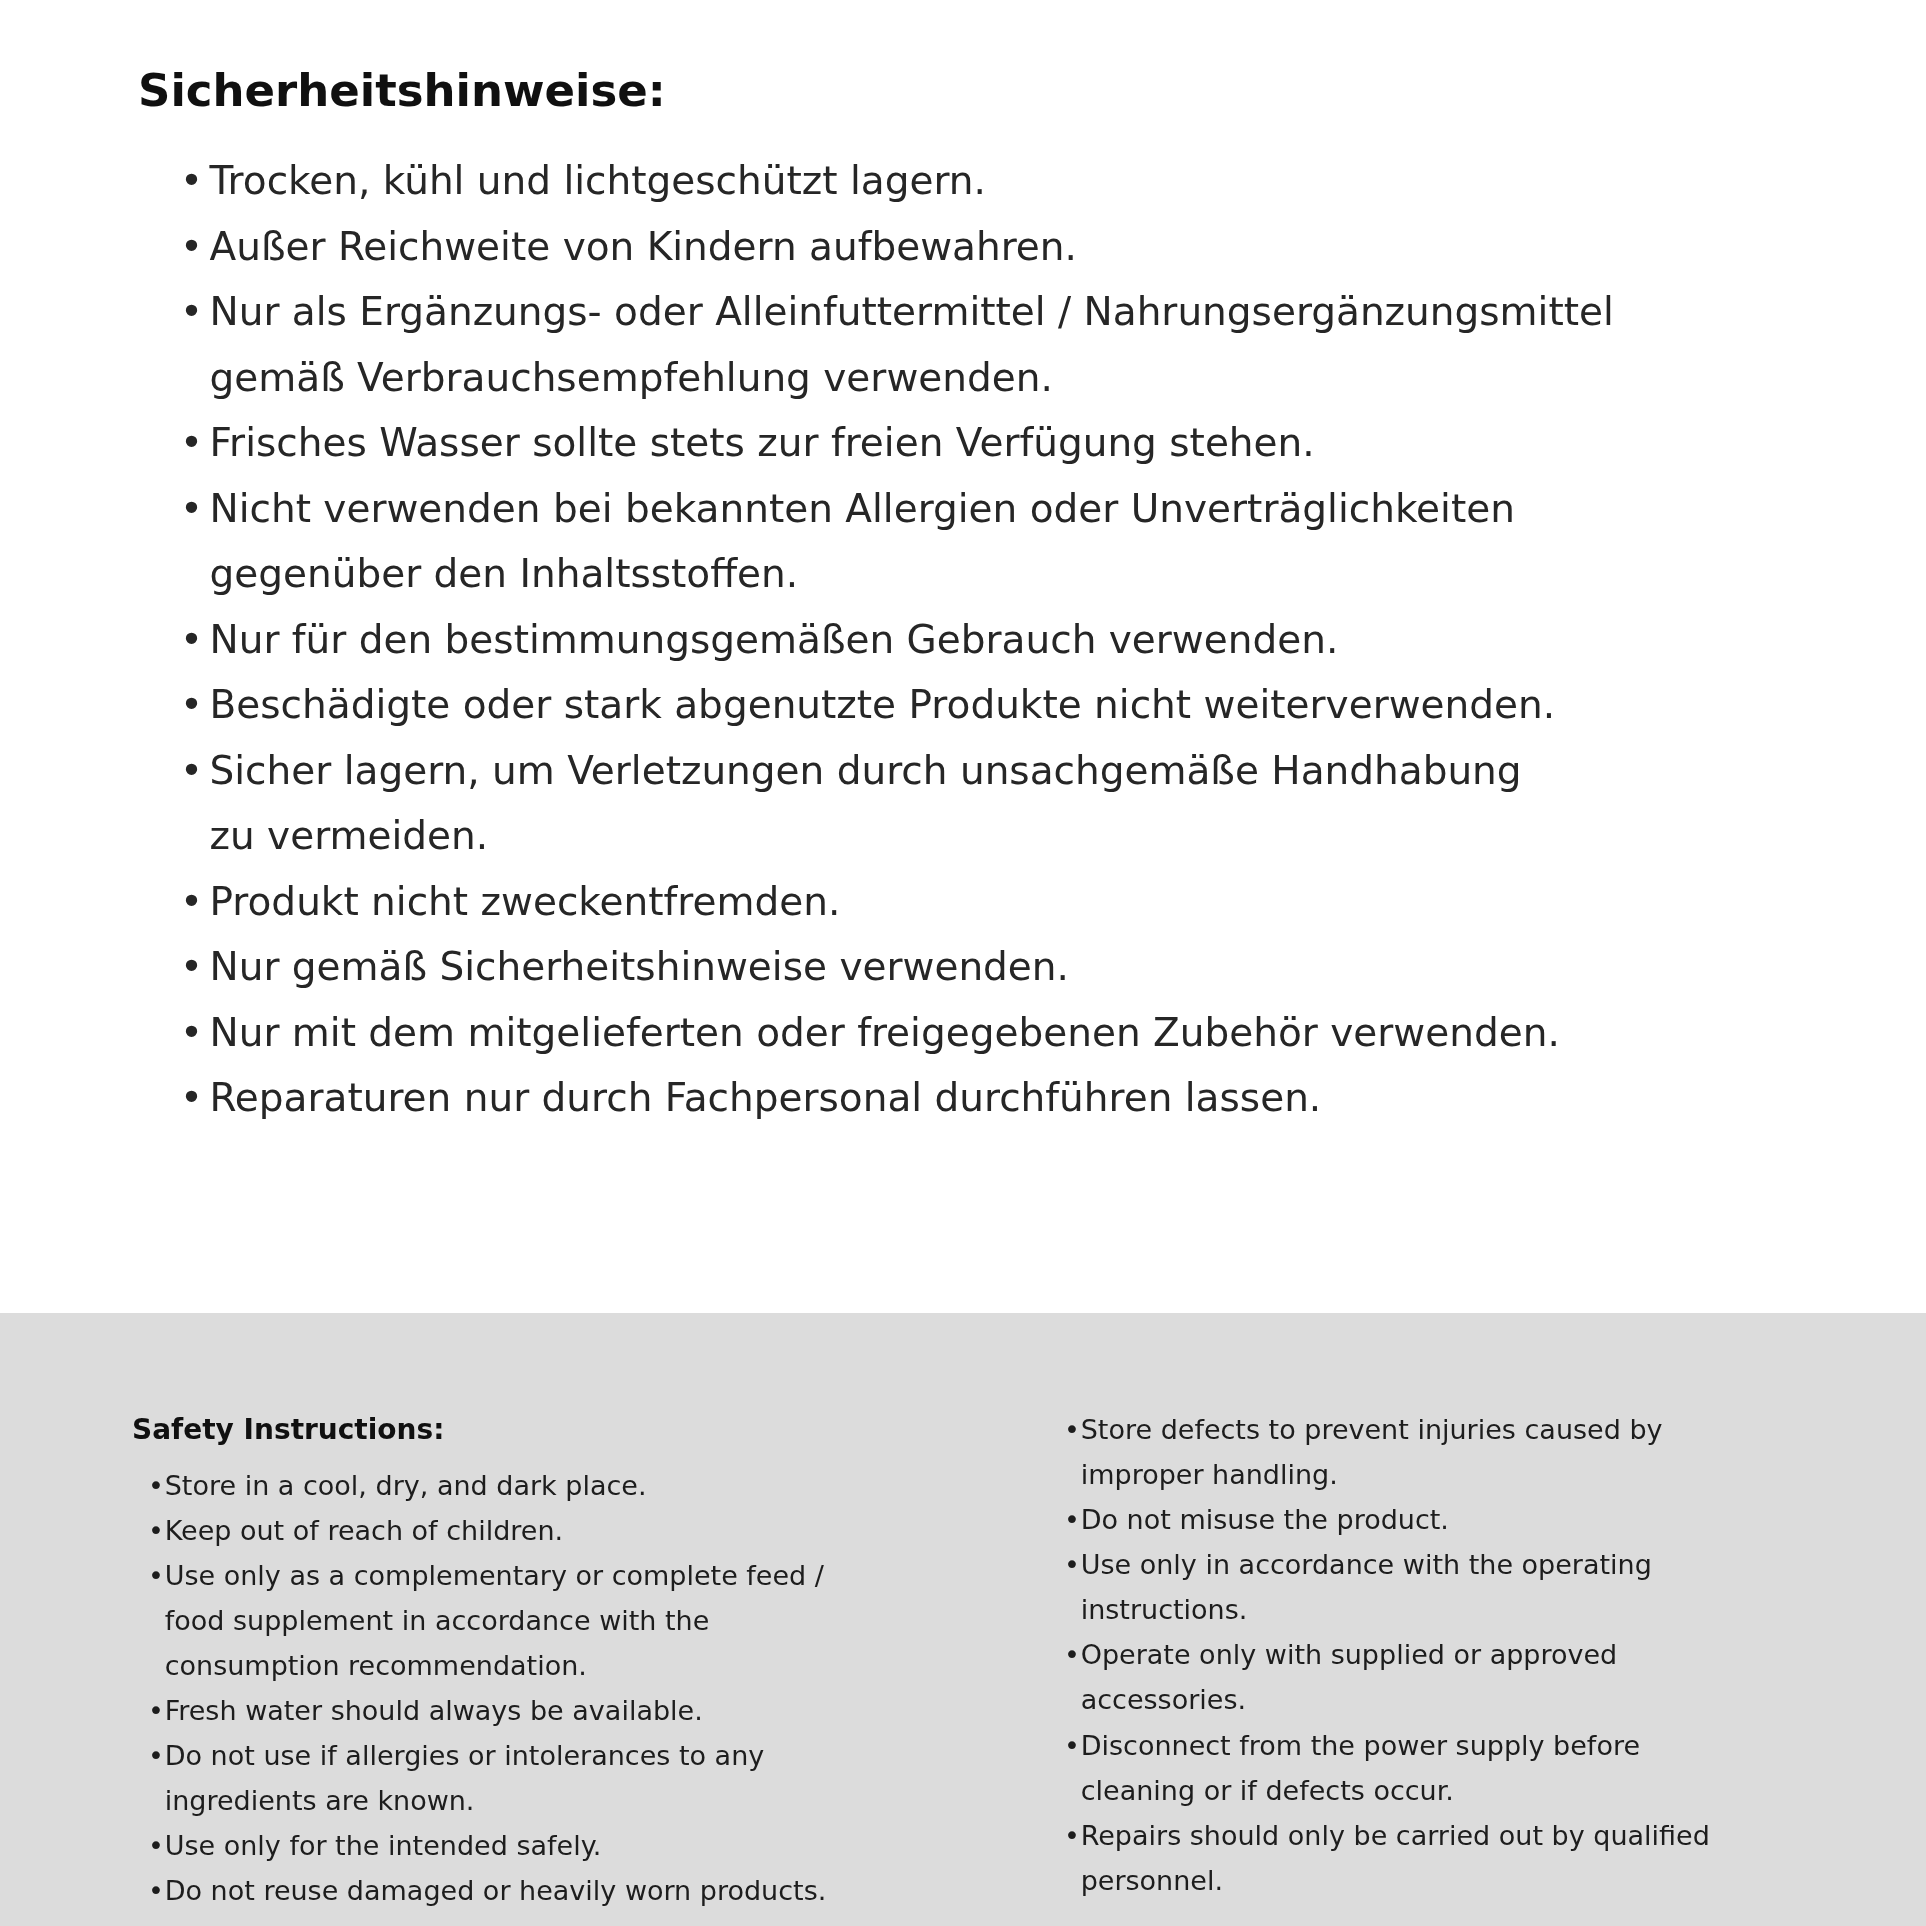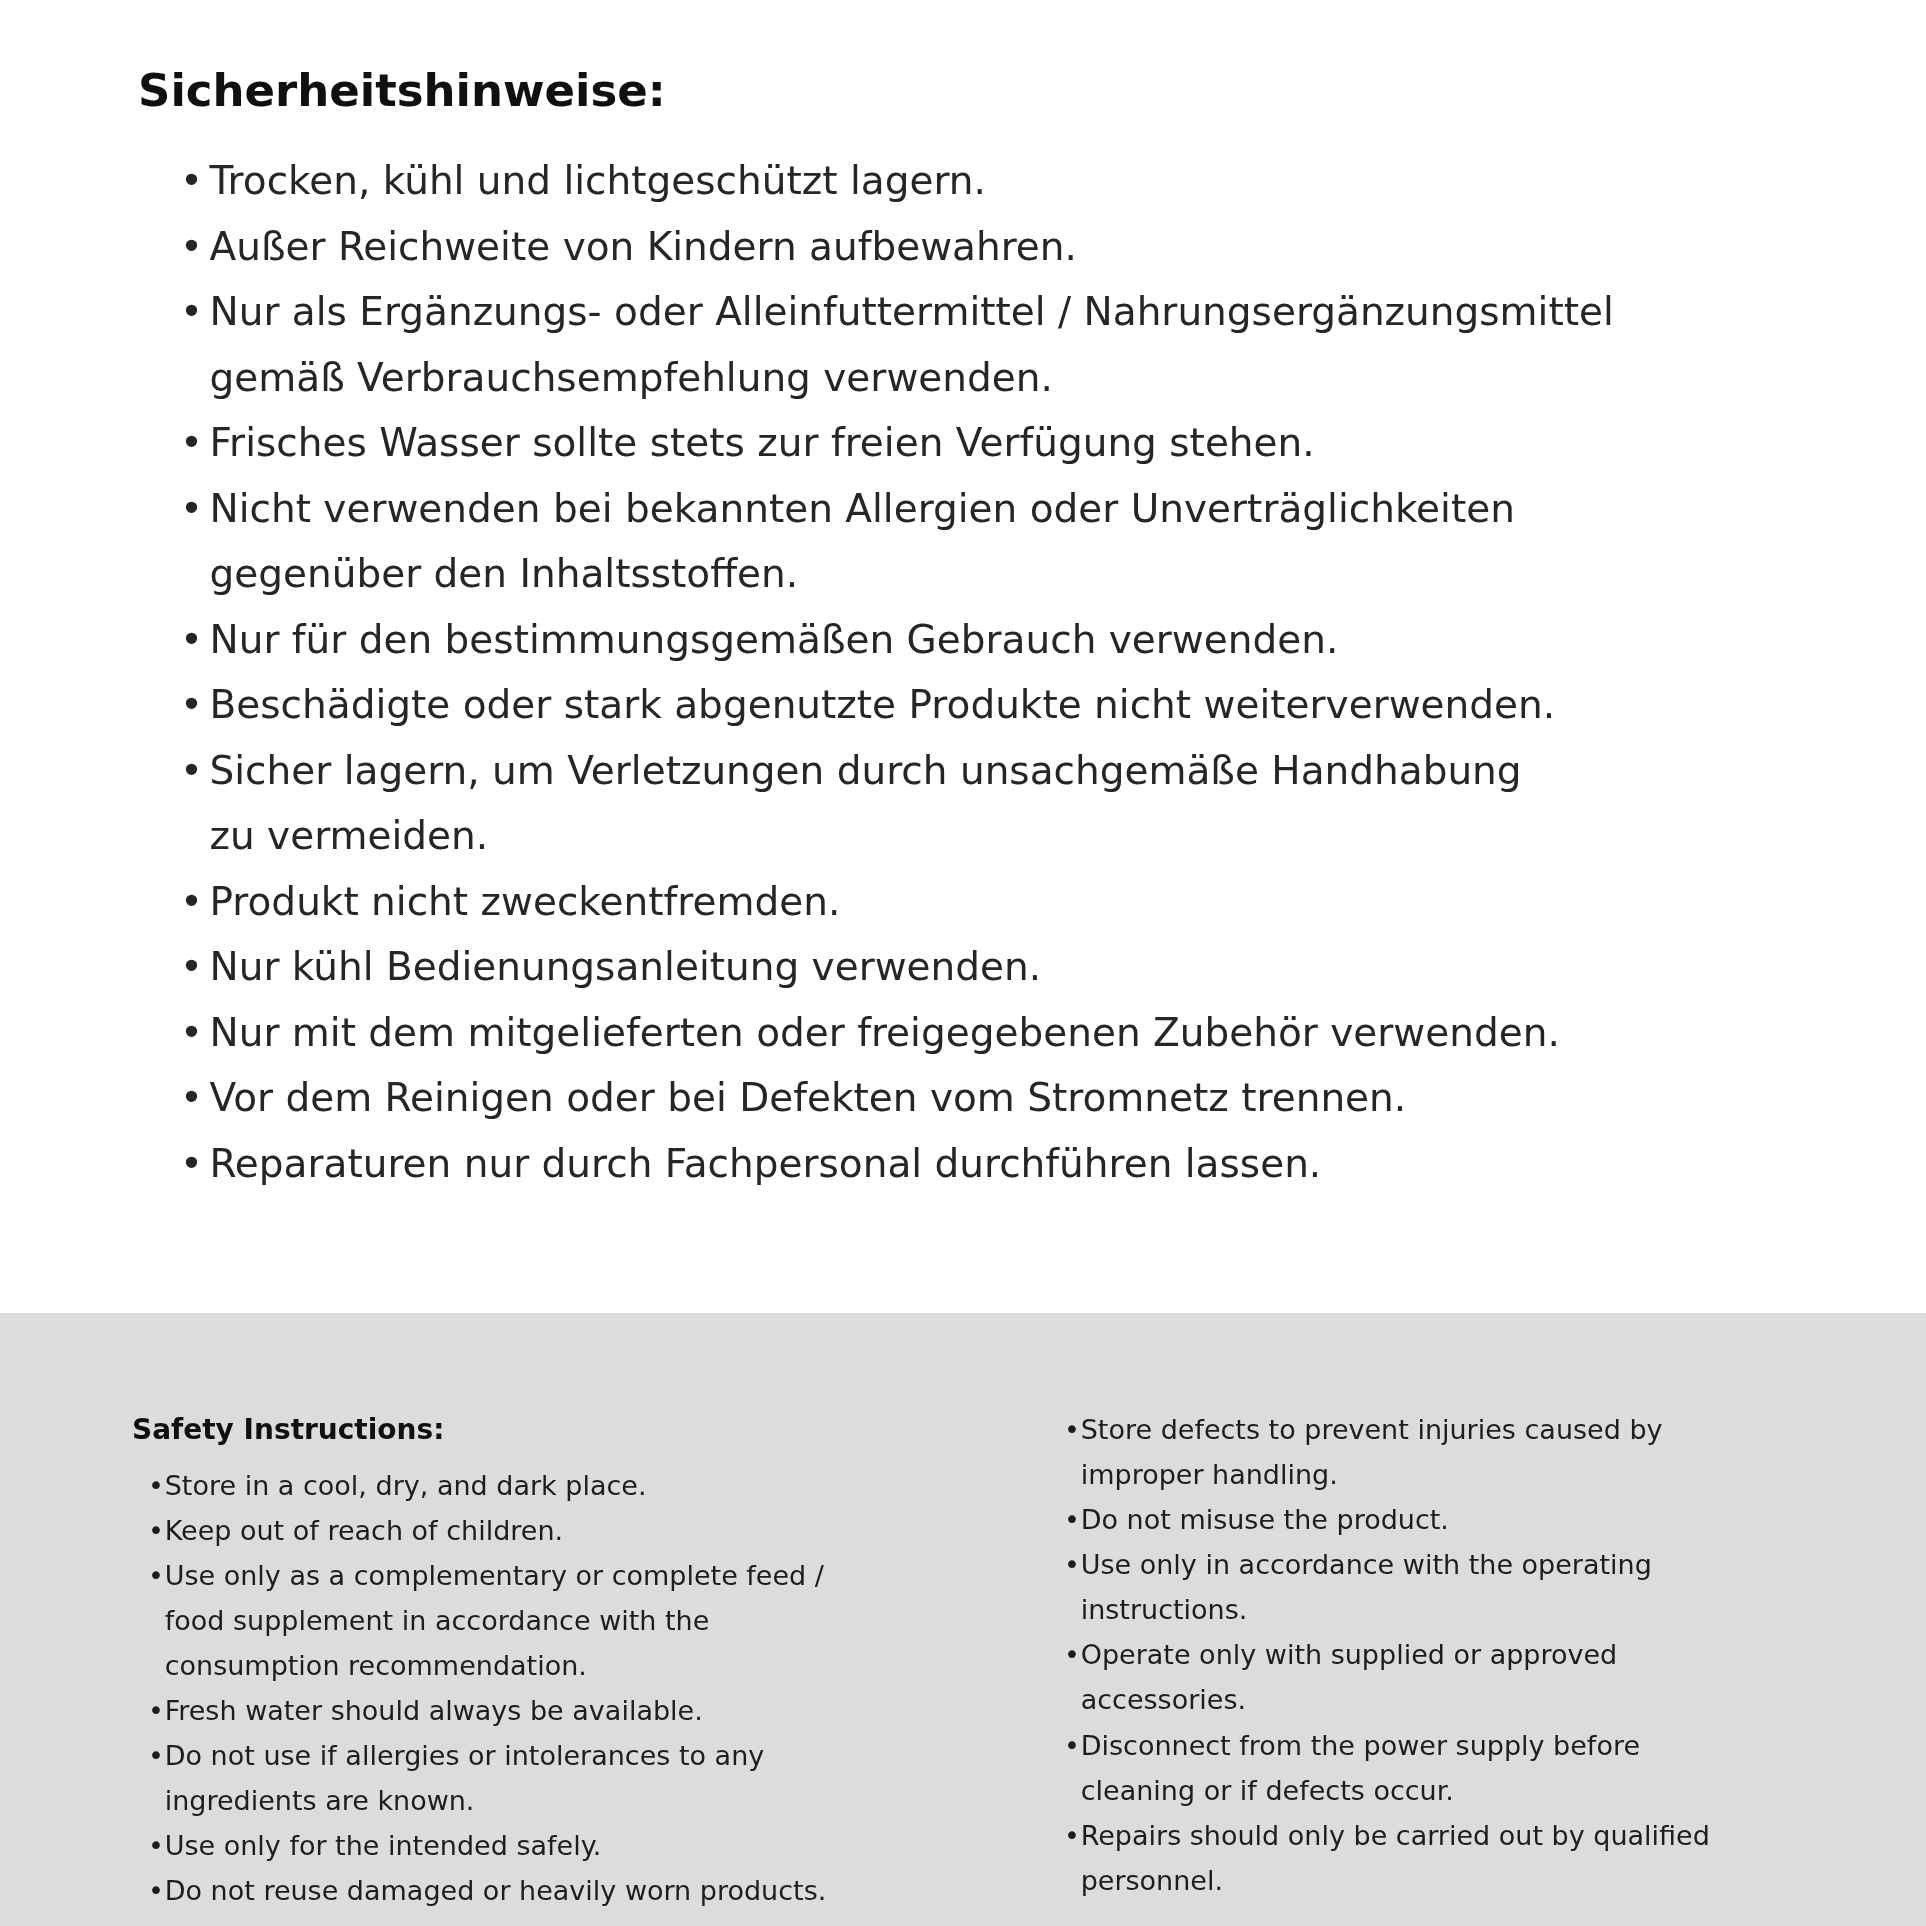--- a/index.html
+++ b/index.html
@@ -116,23 +116,22 @@
         <li>Nur als Ergänzungs- oder Alleinfuttermittel / Nahrungsergänzungsmittel
 gemäß Verbrauchsempfehlung verwenden.</li>
         <li>Frisches Wasser sollte stets zur freien Verfügung stehen.</li>
         <li>Nicht verwenden bei bekannten Allergien oder Unverträglichkeiten
 gegenüber den Inhaltsstoffen.</li>
         <li>Nur für den bestimmungsgemäßen Gebrauch verwenden.</li>
         <li>Beschädigte oder stark abgenutzte Produkte nicht weiterverwenden.</li>
         <li>Sicher lagern, um Verletzungen durch unsachgemäße Handhabung
 zu vermeiden.</li>
         <li>Produkt nicht zweckentfremden.</li>
-        <li>Nur kühl Bedienungsanleitung verwenden.</li>
+        <li>Nur gemäß Sicherheitshinweise verwenden.</li>
         <li>Nur mit dem mitgelieferten oder freigegebenen Zubehör verwenden.</li>
-        <li>Vor dem Reinigen oder bei Defekten vom Stromnetz trennen.</li>
         <li>Reparaturen nur durch Fachpersonal durchführen lassen.</li>
       </ul>
   </section>
 
   <section class="english-section">
     <div class="english-col-left">
       <h2>Safety Instructions:</h2>
       <ul>
           <li>Store in a cool, dry, and dark place.</li>
           <li>Keep out of reach of children.</li>

